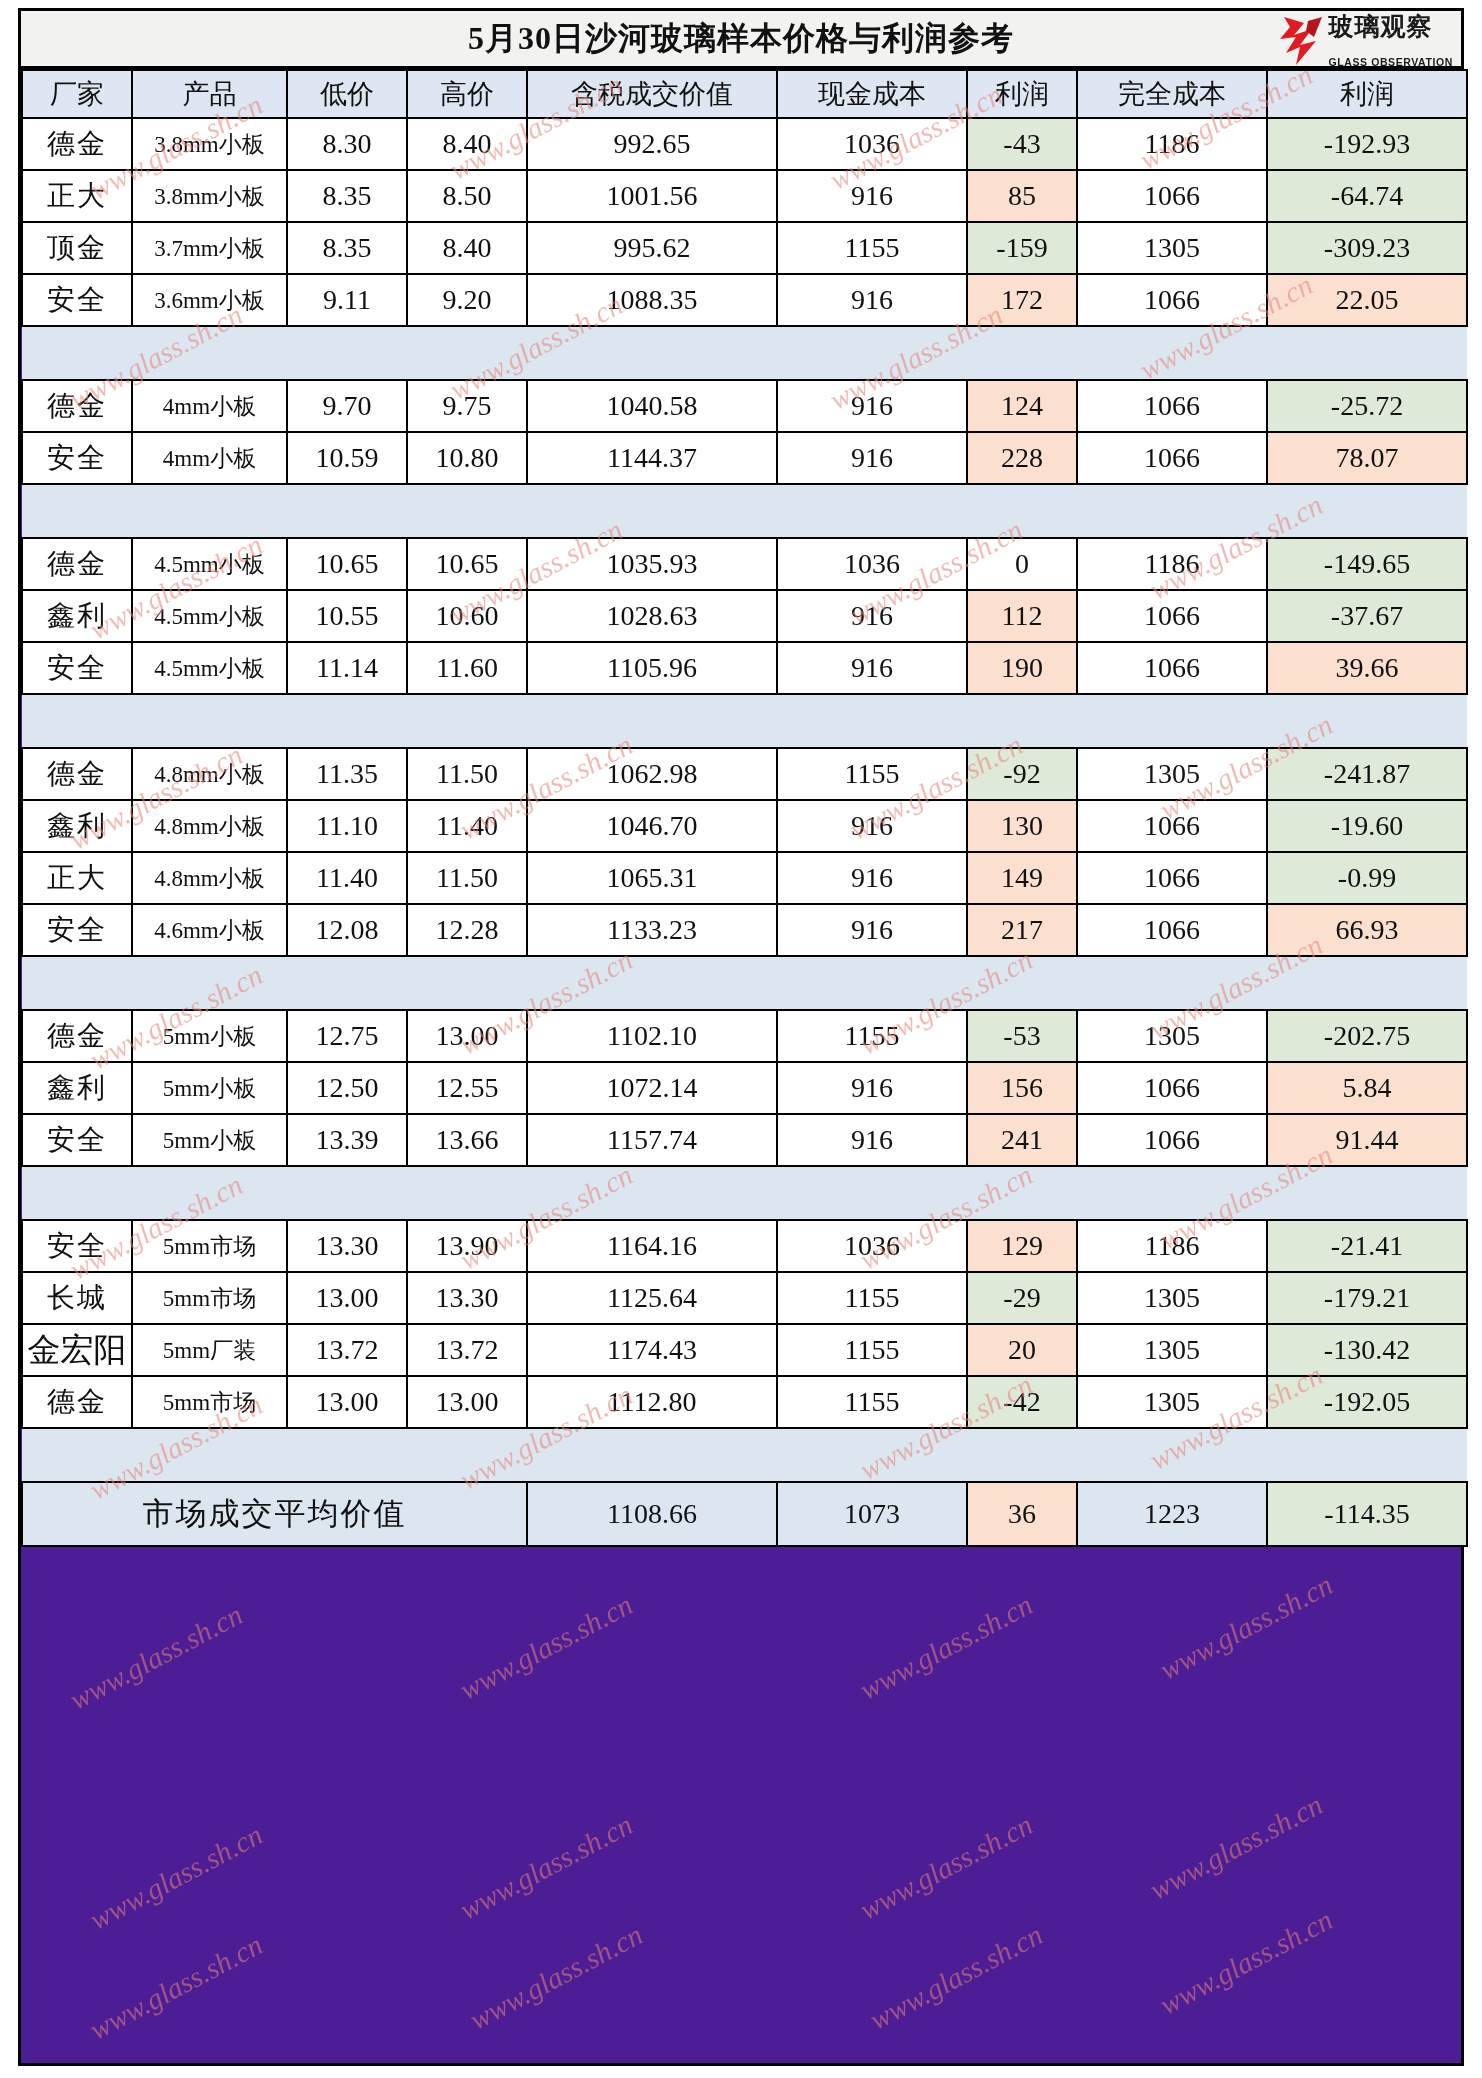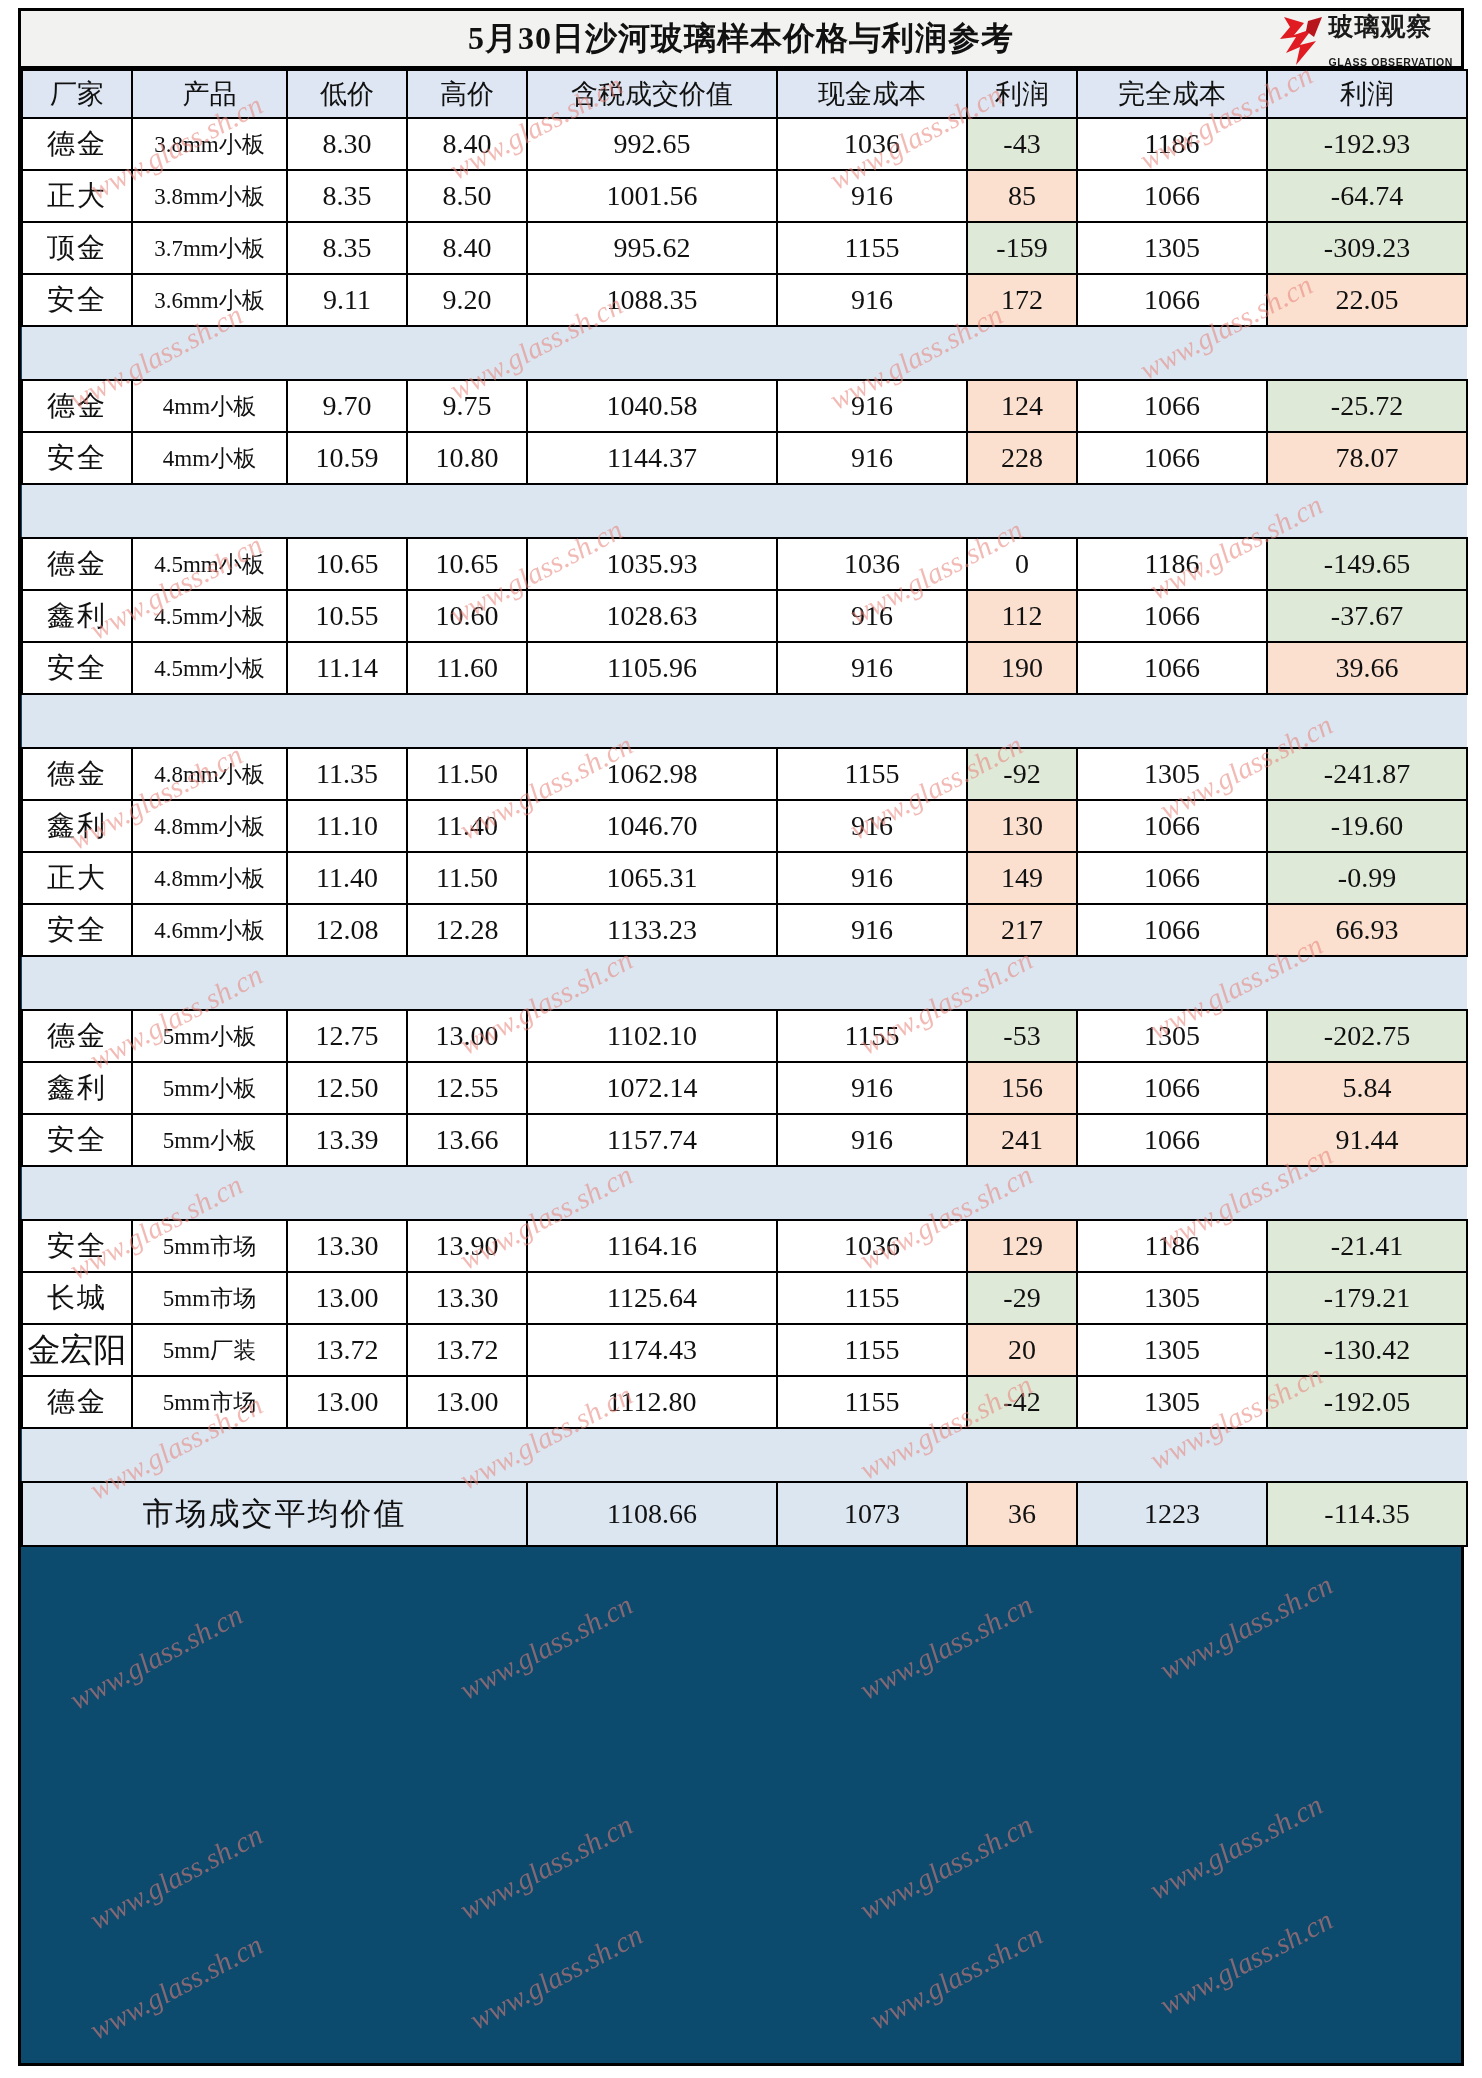--- a/index.html
+++ b/index.html
@@ -16,21 +16,21 @@
   }
 
   #sheet {
     position: absolute;
     left: 18px;
     top: 8px;
     width: 1446px;
     height: 2058px;
     border: 3px solid #000000;
     box-sizing: border-box;
-    background: #0c4a6e;
+    background: #4c1d95;
   }
 
   
   .title-bar {
     position: relative;
     height: 58px;
     background: #f2f2f0;
     border-bottom: 3px solid #000000;
     box-sizing: border-box;
     display: flex;

